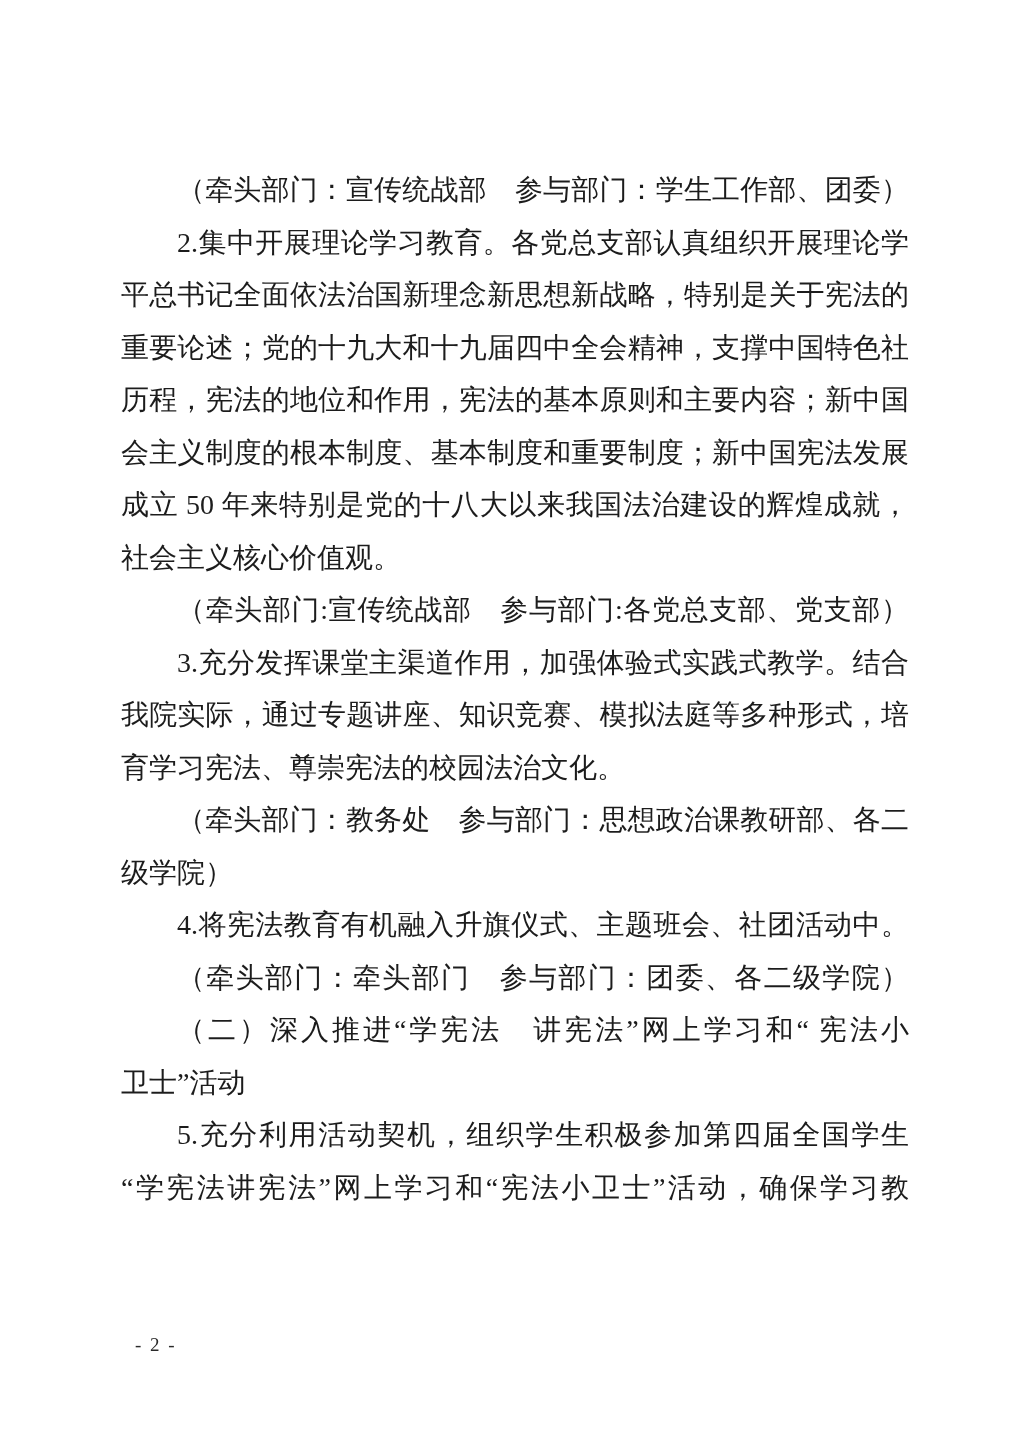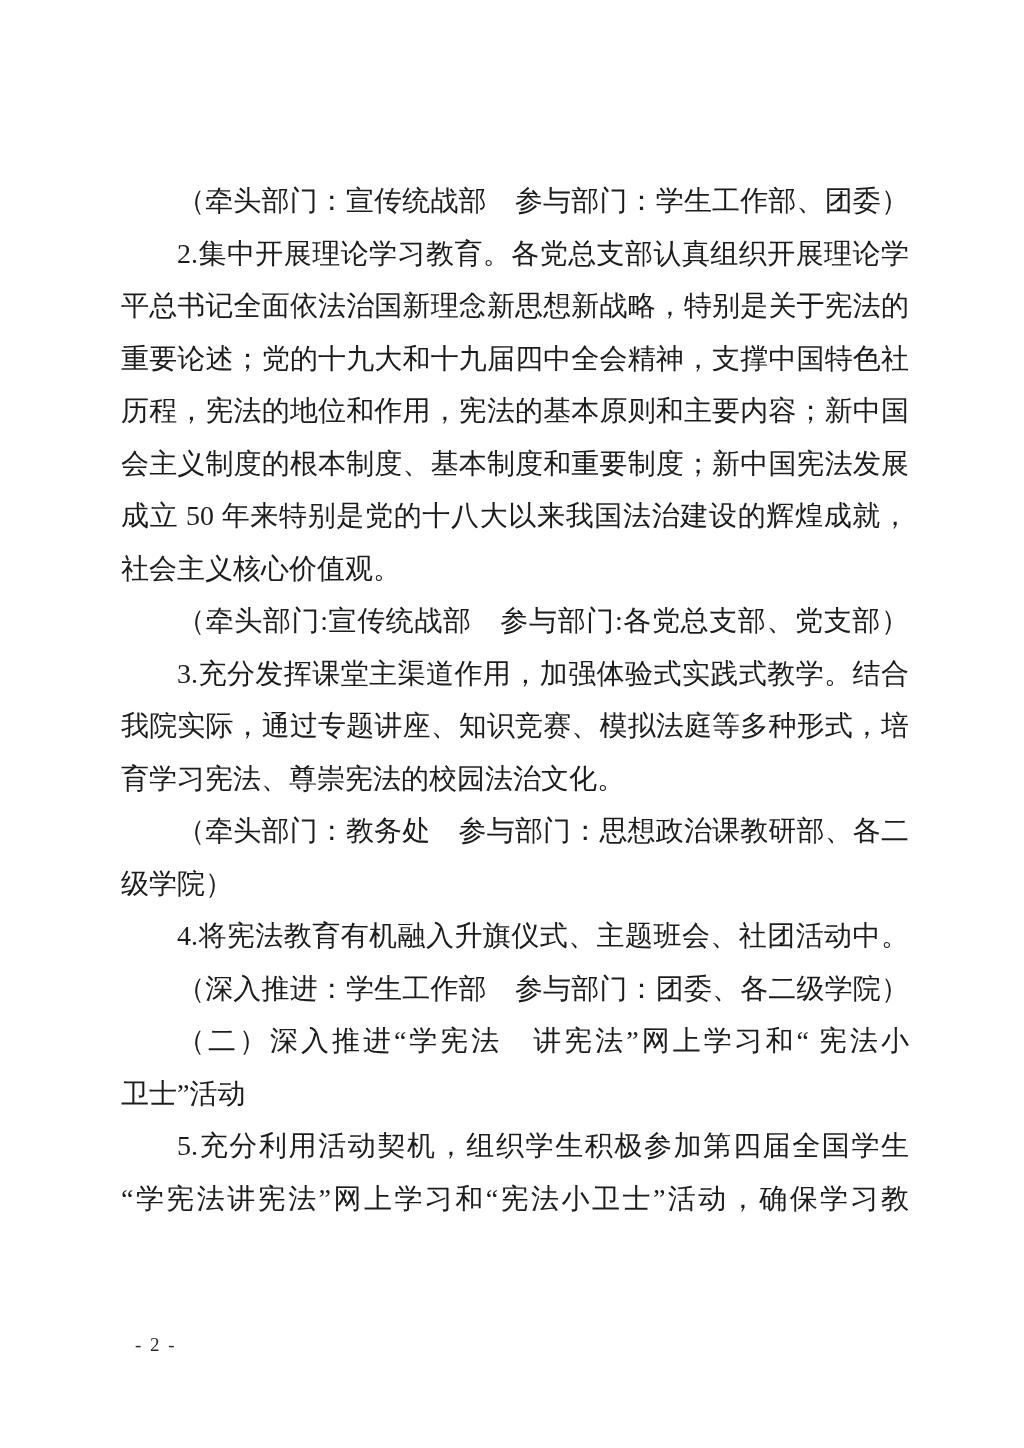--- a/index.html
+++ b/index.html
@@ -7,21 +7,21 @@
     position:relative;
     width:1024px;height:1448px;
     margin:0 auto;
     background:#ffffff;
     color:#1c1c1c;
     font-family:"Liberation Serif","DejaVu Serif",serif;
     overflow:hidden;
   }
   .content{
     position:absolute;
-    left:121px;top:175px;
+    left:121px;top:164px;
     width:788px;
   }
   .line{
     height:52.5px;
     line-height:52.5px;
     font-size:28px;
     letter-spacing:0;
     white-space:nowrap;
     text-align:justify;
     text-align-last:justify;
@@ -59,20 +59,20 @@
       <div class="line"><span class="">会主义制度的根本制度、基本制度和重要制度；新中国宪法发展</span></div>
       <div class="line"><span class="">成立 50 年来特别是党的十八大以来我国法治建设的辉煌成就，</span></div>
       <div class="line end"><span class="">社会主义核心价值观。</span></div>
       <div class="line indent"><span class="">（牵头部门:宣传统战部　参与部门:各党总支部、党支部）</span></div>
       <div class="line indent"><span class="b">3.充分发挥课堂主渠道作用，加强体验式实践式教学。</span><span class="">结合</span></div>
       <div class="line"><span class="">我院实际，通过专题讲座、知识竞赛、模拟法庭等多种形式，培</span></div>
       <div class="line end"><span class="">育学习宪法、尊崇宪法的校园法治文化。</span></div>
       <div class="line indent"><span class="">（牵头部门：教务处　参与部门：思想政治课教研部、各二</span></div>
       <div class="line end"><span class="">级学院）</span></div>
       <div class="line indent"><span class="">4.将宪法教育有机融入升旗仪式、主题班会、社团活动中。</span></div>
-      <div class="line indent"><span class="">（深入推进：学生工作部　参与部门：团委、各二级学院）</span></div>
+      <div class="line indent"><span class="">（牵头部门：牵头部门　参与部门：团委、各二级学院）</span></div>
       <div class="line indent"><span class="b">（二）深入推进“学宪法　讲宪法”网上学习和“ 宪法小</span></div>
       <div class="line end"><span class="b">卫士”活动</span></div>
       <div class="line indent"><span class="">5.充分利用活动契机，组织学生积极参加第四届全国学生</span></div>
       <div class="line"><span class="">“学宪法讲宪法”网上学习和“宪法小卫士”活动，确保学习教</span></div>
     </div>
   <div class="footer">- 2 -</div>
 </div>
 
 </body></html>

